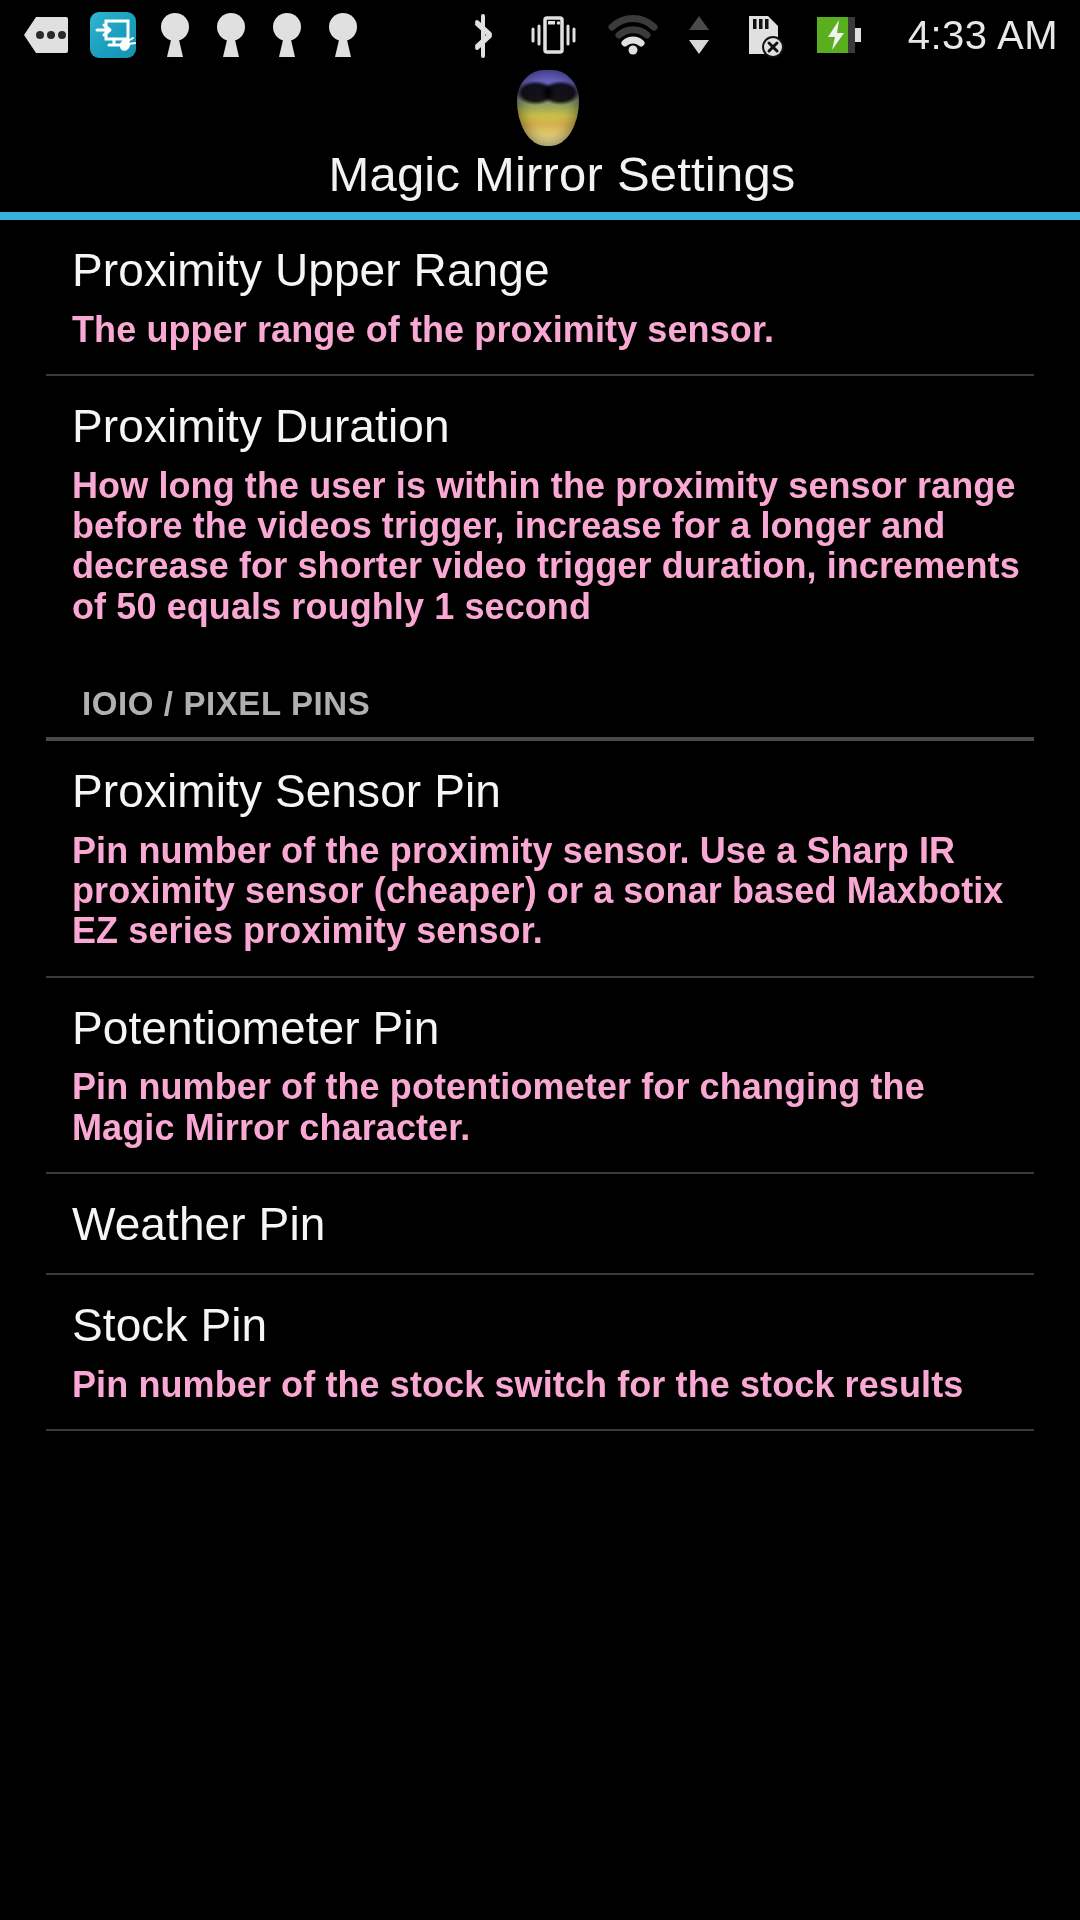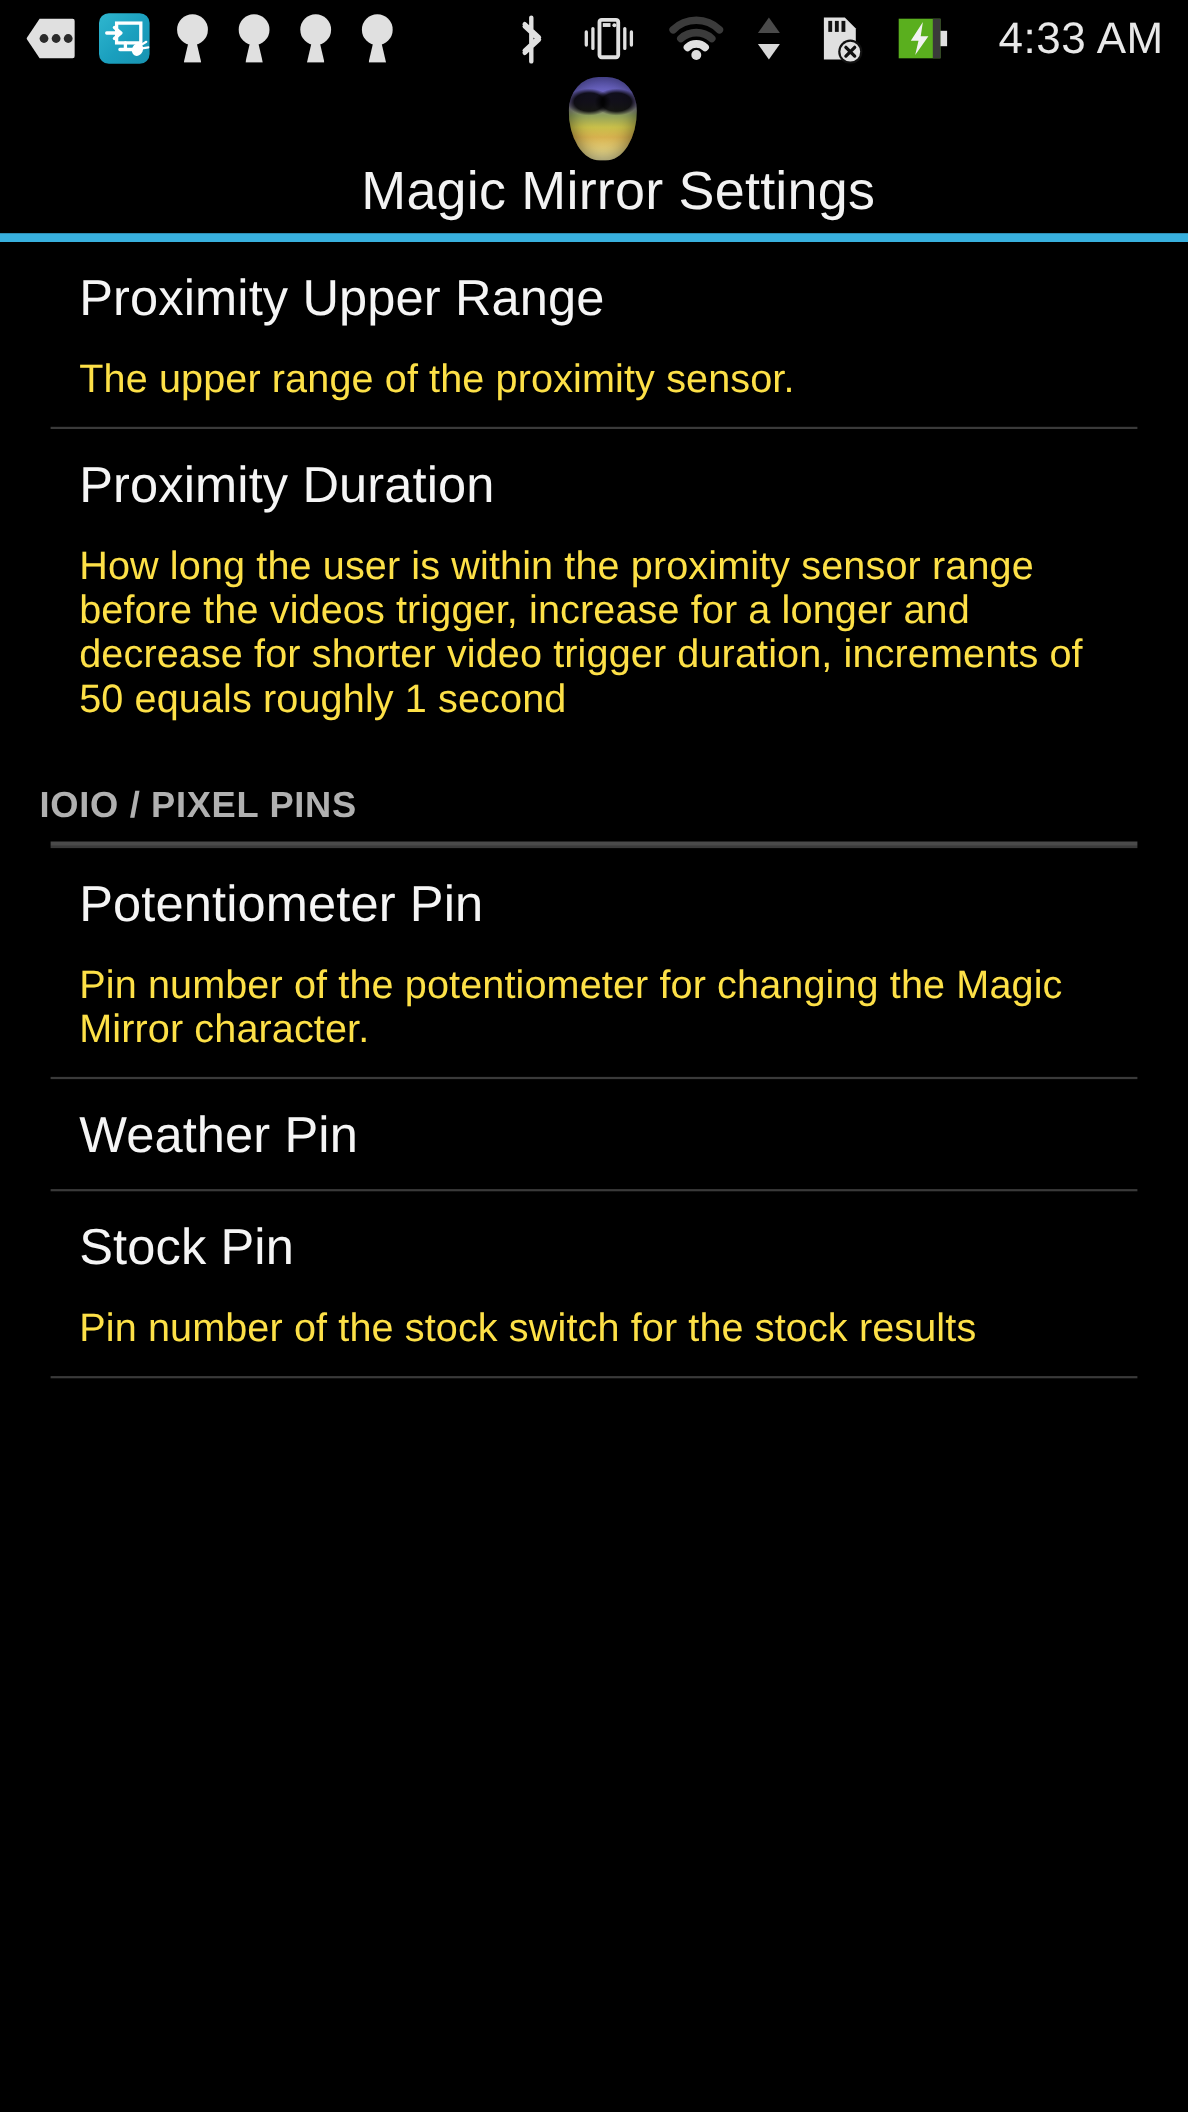--- a/index.html
+++ b/index.html
@@ -68,28 +68,28 @@
   #accent-bar{ height:8px; width:1080px; background:#38b0de; }
 
   
   #settings-list{ width:1080px; background:#000; }
   .pref{ padding:26px 46px 24px 72px;border-radius:22px; }
   .pref-title{
     color:#f5f5f5; font-size:46px; font-weight:400;
     line-height:1.08; letter-spacing:0.1px;
   }
   .pref-summary{
-    color:#fde047; font-size:36px; font-weight:400;
-    line-height:1.12; margin-top:28px; letter-spacing:0.1px;
+    color:#f9a8d4; font-size:36px; font-weight:700;
+    line-height:1.12; margin-top:14px; letter-spacing:0.1px;
   }
   .divider{
     height:2px; background:#3a3a3a;
     margin:0 46px 0 46px;
   }
-  .section-header{ padding:34px 46px 14px 36px; }
+  .section-header{ padding:34px 46px 14px 72px;margin-left:10px; }
   .section-label{
     color:#b0b0b0; font-size:33px; font-weight:bold; letter-spacing:0.6px;
   }
   .divider-strong{ height:4px; background:#4a4a4a; margin:0 46px 0 46px; }
 </style>
 </head>
 <body>
 
 <div id="status-bar">
   <div class="status-left">
@@ -180,20 +180,24 @@
   <div class="pref">
     <div class="pref-title">Proximity Duration</div>
     <div class="pref-summary">How long the user is within the proximity sensor range before the videos trigger, increase for a longer and decrease for shorter video trigger duration, increments of 50 equals roughly 1 second</div>
   </div>
 
   <div class="section-header">
     <div class="section-label">IOIO / PIXEL PINS</div>
   </div>
   <div class="divider-strong"></div>
 
+  <div class="pref">
+    <div class="pref-title">Proximity Sensor Pin</div>
+    <div class="pref-summary">Pin number of the proximity sensor. Use a Sharp IR proximity sensor (cheaper) or a sonar based Maxbotix EZ series proximity sensor.</div>
+  </div>
   <div class="divider"></div>
 
   <div class="pref">
     <div class="pref-title">Potentiometer Pin</div>
     <div class="pref-summary">Pin number of the potentiometer for changing the Magic Mirror character.</div>
   </div>
   <div class="divider"></div>
 
   <div class="pref">
     <div class="pref-title">Weather Pin</div>

